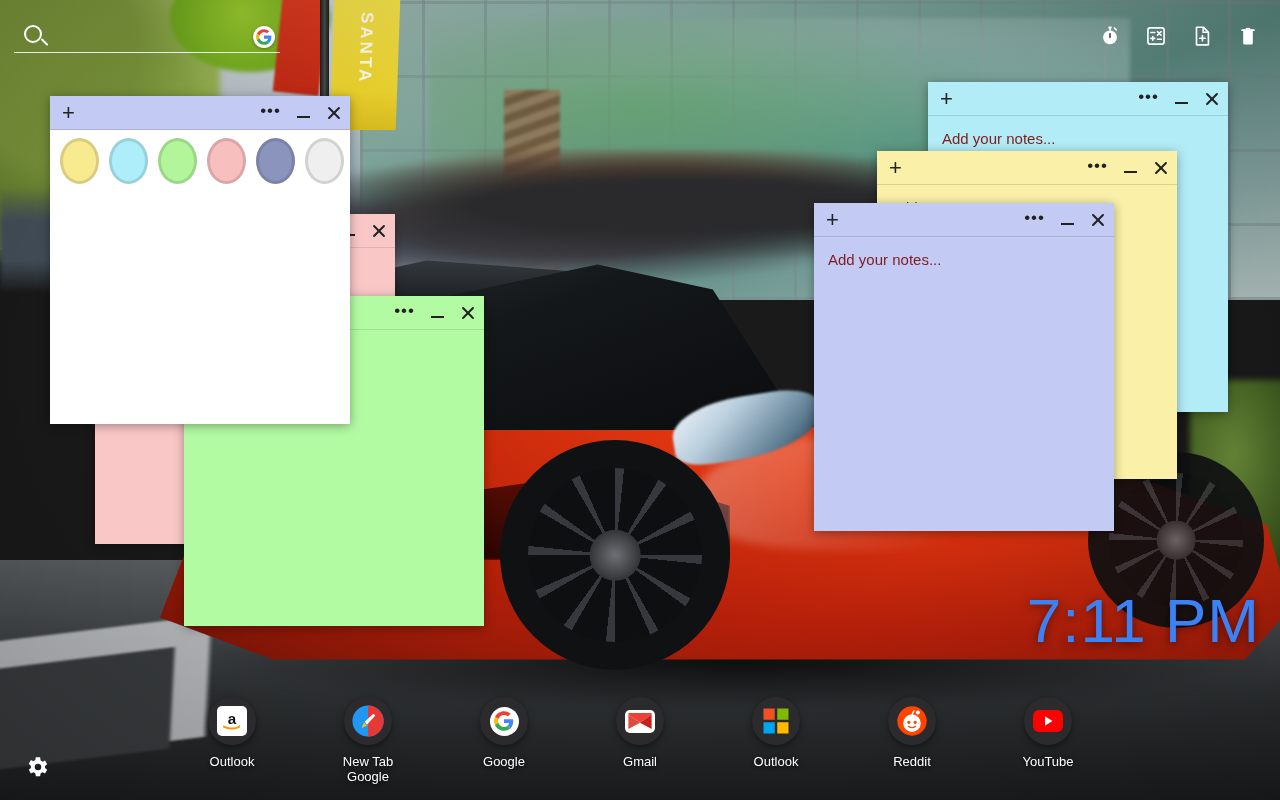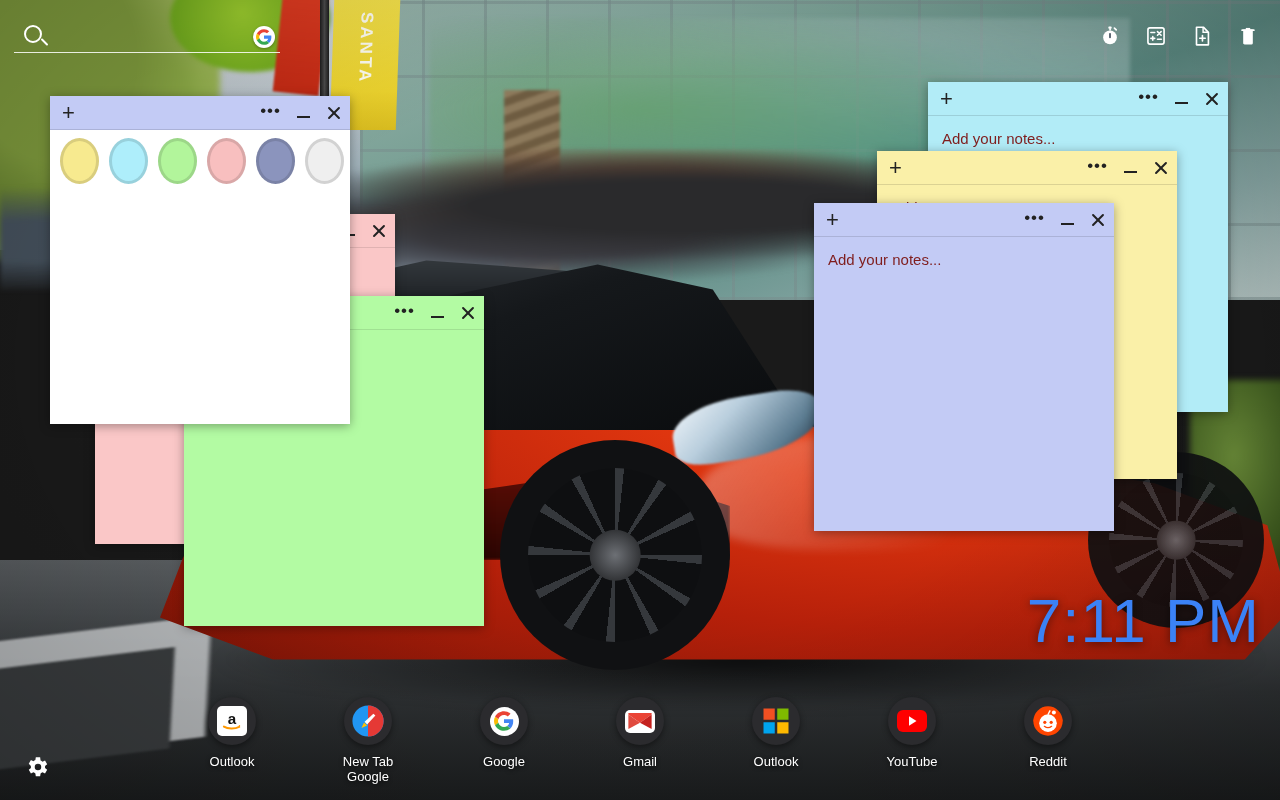--- a/index.html
+++ b/index.html
@@ -515,42 +515,42 @@
           <rect x="2" y="2" width="9" height="9" fill="#F25022"></rect>
           <rect x="13" y="2" width="9" height="9" fill="#7FBA00"></rect>
           <rect x="2" y="13" width="9" height="9" fill="#00A4EF"></rect>
           <rect x="13" y="13" width="9" height="9" fill="#FFB900"></rect>
         </svg>
       </div>
       <div class="dock-label">Outlook</div>
     </div>
     <div class="dock-item">
       <div class="dock-circle">
-        <svg width="30" height="22" viewBox="0 0 30 22">
-          <rect x="0" y="0" width="30" height="22" rx="6" fill="#FF0000"></rect>
-          <path d="M12 6.2 19.5 11 12 15.8z" fill="#fff"></path>
-        </svg>
-      </div>
-      <div class="dock-label">YouTube</div>
-    </div>
-    <div class="dock-item">
-      <div class="dock-circle">
         <svg width="32" height="32" viewBox="0 0 24 24">
           <circle cx="12" cy="12" r="11" fill="#FF4500"></circle>
           <circle cx="12" cy="13.6" r="6.6" fill="#fff"></circle>
           <circle cx="9.6" cy="13" r="1.2" fill="#FF4500"></circle>
           <circle cx="14.4" cy="13" r="1.2" fill="#FF4500"></circle>
           <path d="M9.3 16c1.6 1.2 3.8 1.2 5.4 0" stroke="#FF4500" stroke-width="1" fill="none" stroke-linecap="round"></path>
           <circle cx="16.4" cy="5.6" r="1.5" fill="#fff"></circle>
           <path d="M12 7.2 13.6 4" stroke="#fff" stroke-width="1" fill="none"></path>
           <circle cx="3.4" cy="11.4" r="2.2" fill="#FF4500"></circle>
           <circle cx="20.6" cy="11.4" r="2.2" fill="#FF4500"></circle>
         </svg>
       </div>
       <div class="dock-label">Reddit</div>
     </div>
+    <div class="dock-item">
+      <div class="dock-circle">
+        <svg width="30" height="22" viewBox="0 0 30 22">
+          <rect x="0" y="0" width="30" height="22" rx="6" fill="#FF0000"></rect>
+          <path d="M12 6.2 19.5 11 12 15.8z" fill="#fff"></path>
+        </svg>
+      </div>
+      <div class="dock-label">YouTube</div>
+    </div>
   </div>
 
 <div id="settings-gear">
   <svg width="26" height="26" viewBox="0 0 24 24">
     <path fill="#ffffff" d="M19.4 13a7.9 7.9 0 0 0 0-2l2-1.5-2-3.4-2.3 1a7.6 7.6 0 0 0-1.8-1L14.9 3h-4l-.4 2.6c-.6.2-1.2.6-1.8 1l-2.3-1-2 3.4L6.4 11a7.9 7.9 0 0 0 0 2l-2 1.5 2 3.4 2.3-1c.6.4 1.2.8 1.8 1l.4 2.6h4l.4-2.6c.6-.2 1.2-.6 1.8-1l2.3 1 2-3.4zM12.9 15a3 3 0 1 1 0-6 3 3 0 0 1 0 6z"></path>
   </svg>
 </div>
 
 </body></html>

